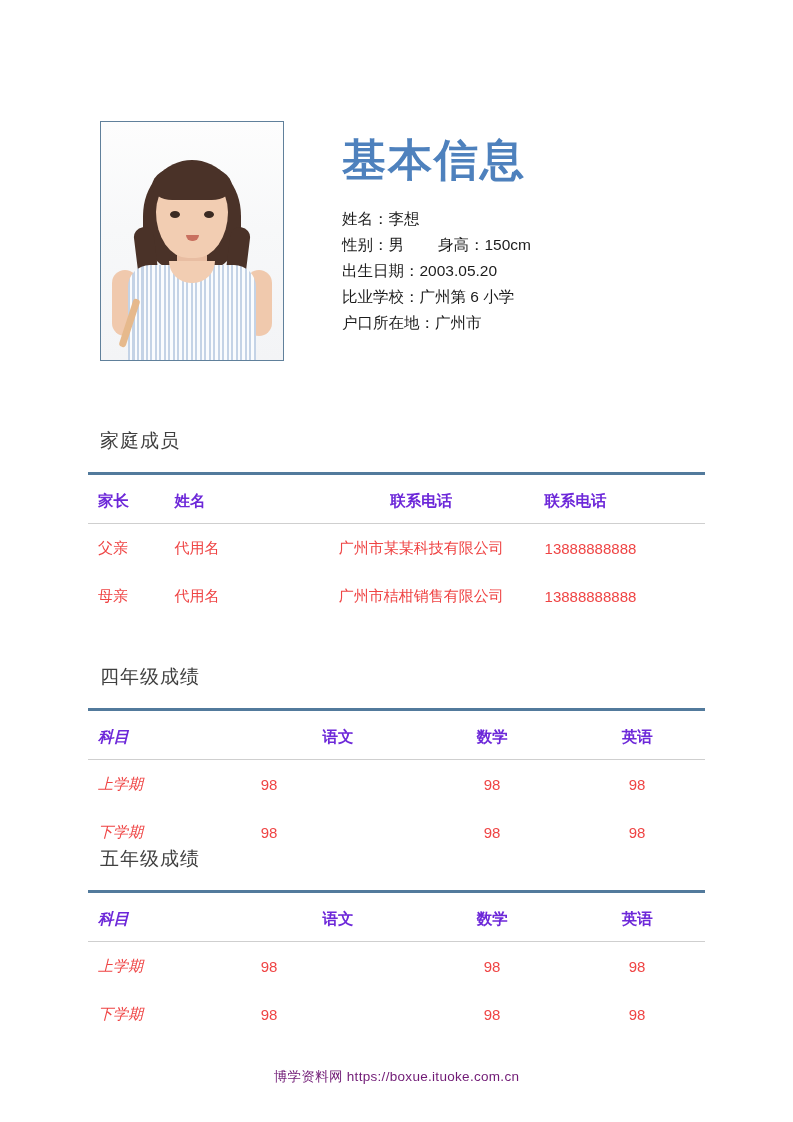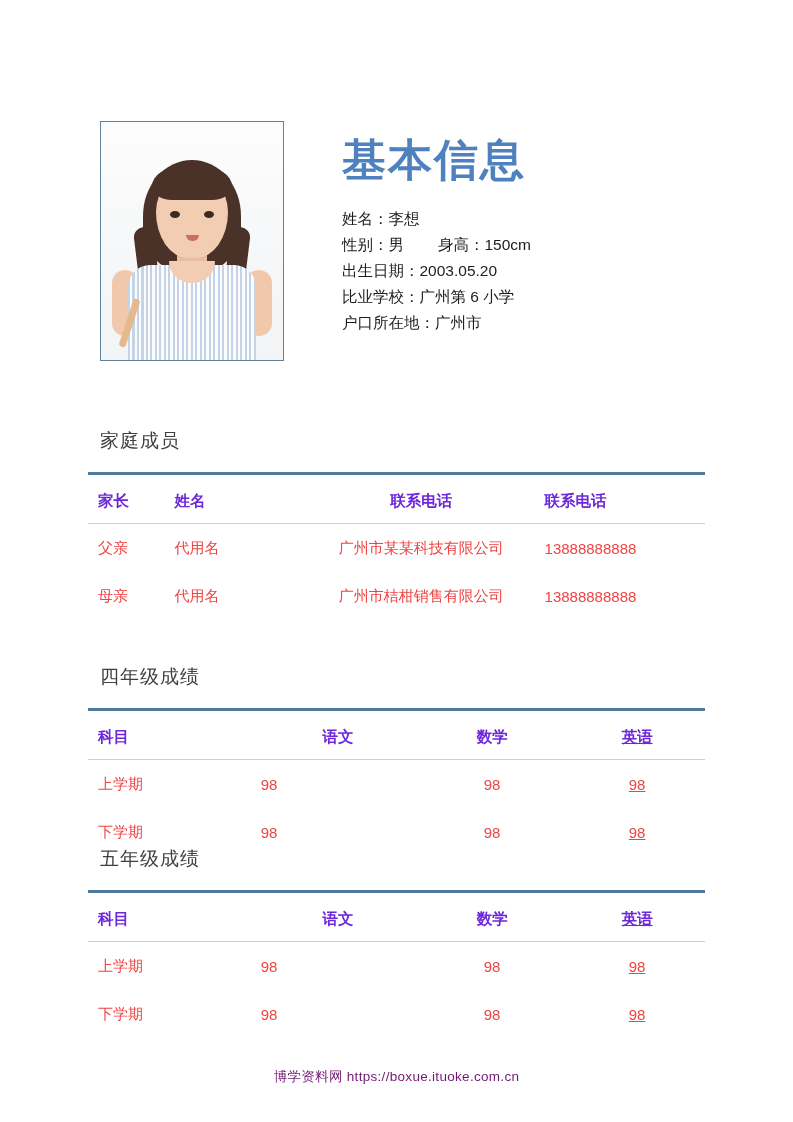--- a/index.html
+++ b/index.html
@@ -232,24 +232,24 @@
     color: #ef4444;
     padding: 15px 0 14px 0;
     white-space: nowrap;
   }
   
   .family-table th.c1, .family-table td.c1 { text-align: left;  width: 14%; padding-left: 10px; }
   .family-table th.c2, .family-table td.c2 { text-align: left;  width: 20%; margin-top: 48px; }
   .family-table th.c3, .family-table td.c3 { text-align: center; width: 40%; }
   .family-table th.c4, .family-table td.c4 { text-align: left; width: 26%; }
   
-  .grade-table th.g1, .grade-table td.g1 { text-align: left;   width: 28%; padding-left: 10px; }
+  .grade-table th.g1, .grade-table td.g1 { text-align: left;   width: 28%; padding-left: 10px; font-style: italic; }
   .grade-table th.g2, .grade-table td.g2 { width: 25%; }
   .grade-table th.g3, .grade-table td.g3 { text-align: center; width: 25%; }
-  .grade-table th.g4, .grade-table td.g4 { text-align: center; width: 22%; text-decoration: underline; }
+  .grade-table th.g4, .grade-table td.g4 { text-align: center; width: 22%; }
 
   
   .footer {
     position: absolute;
     left: 0;
     top: 1068px;
     width: 793px;
     text-align: center;
     font-size: 13.5px;
     color: #701a75;

